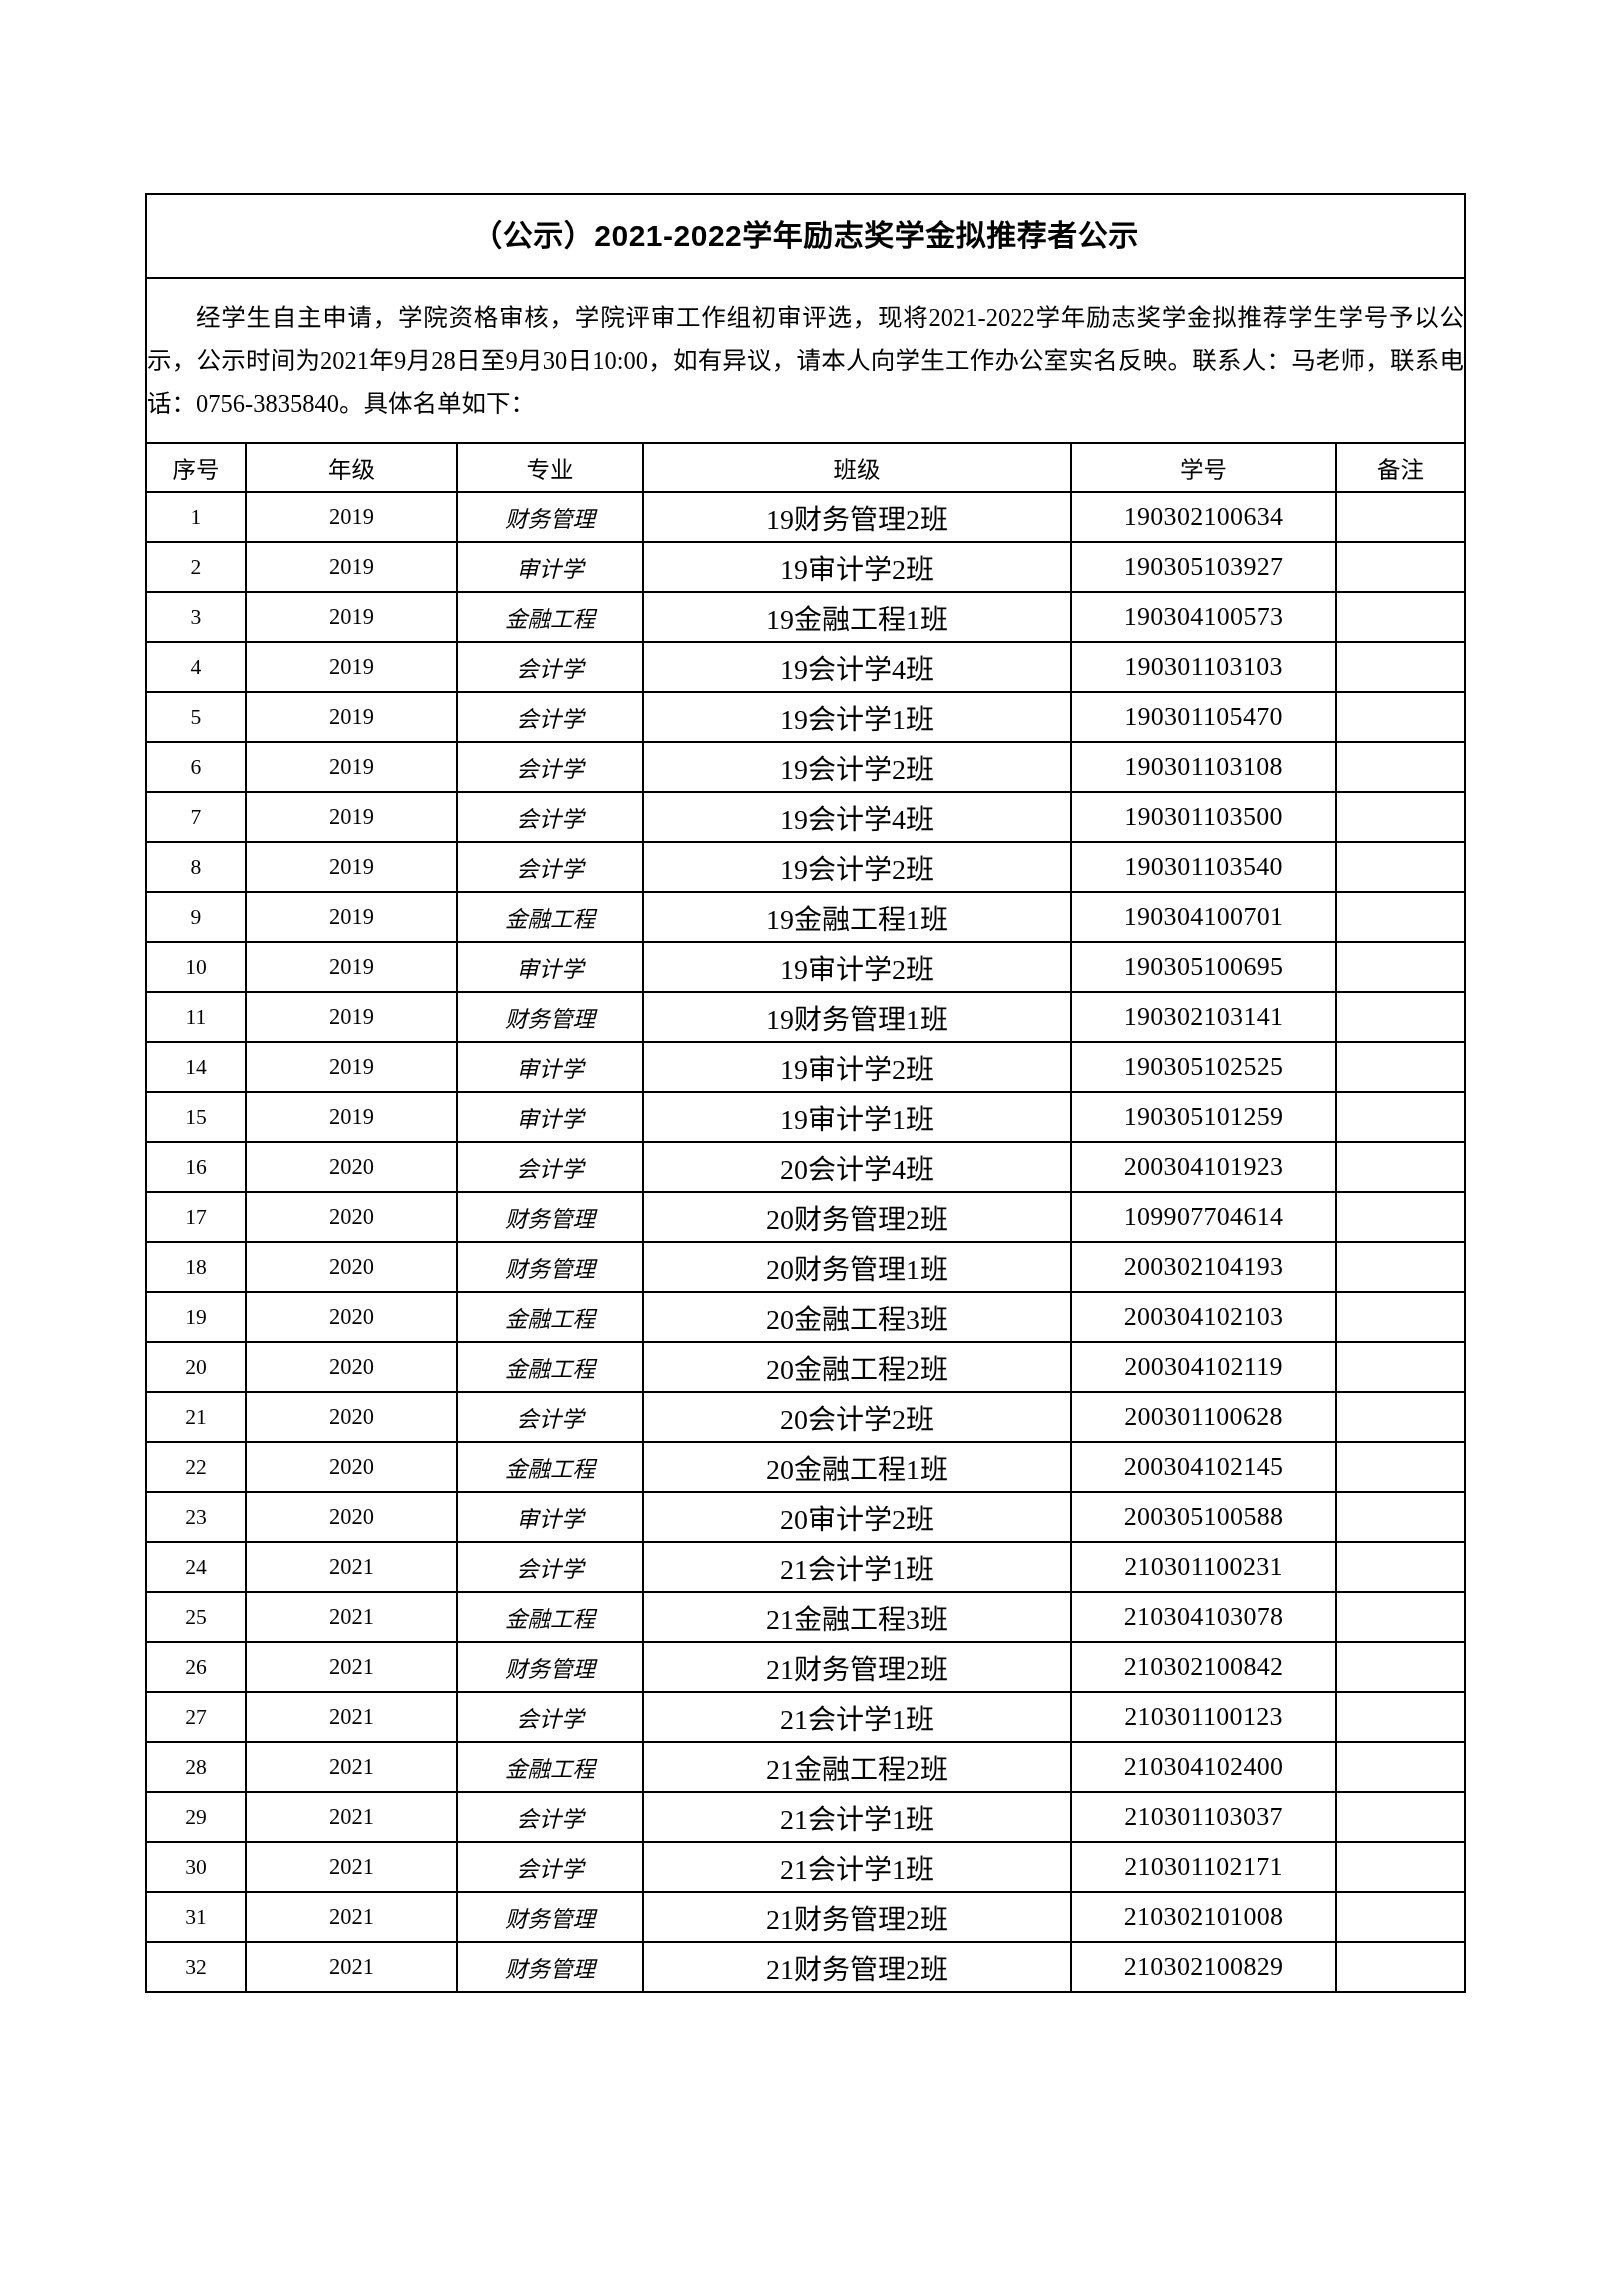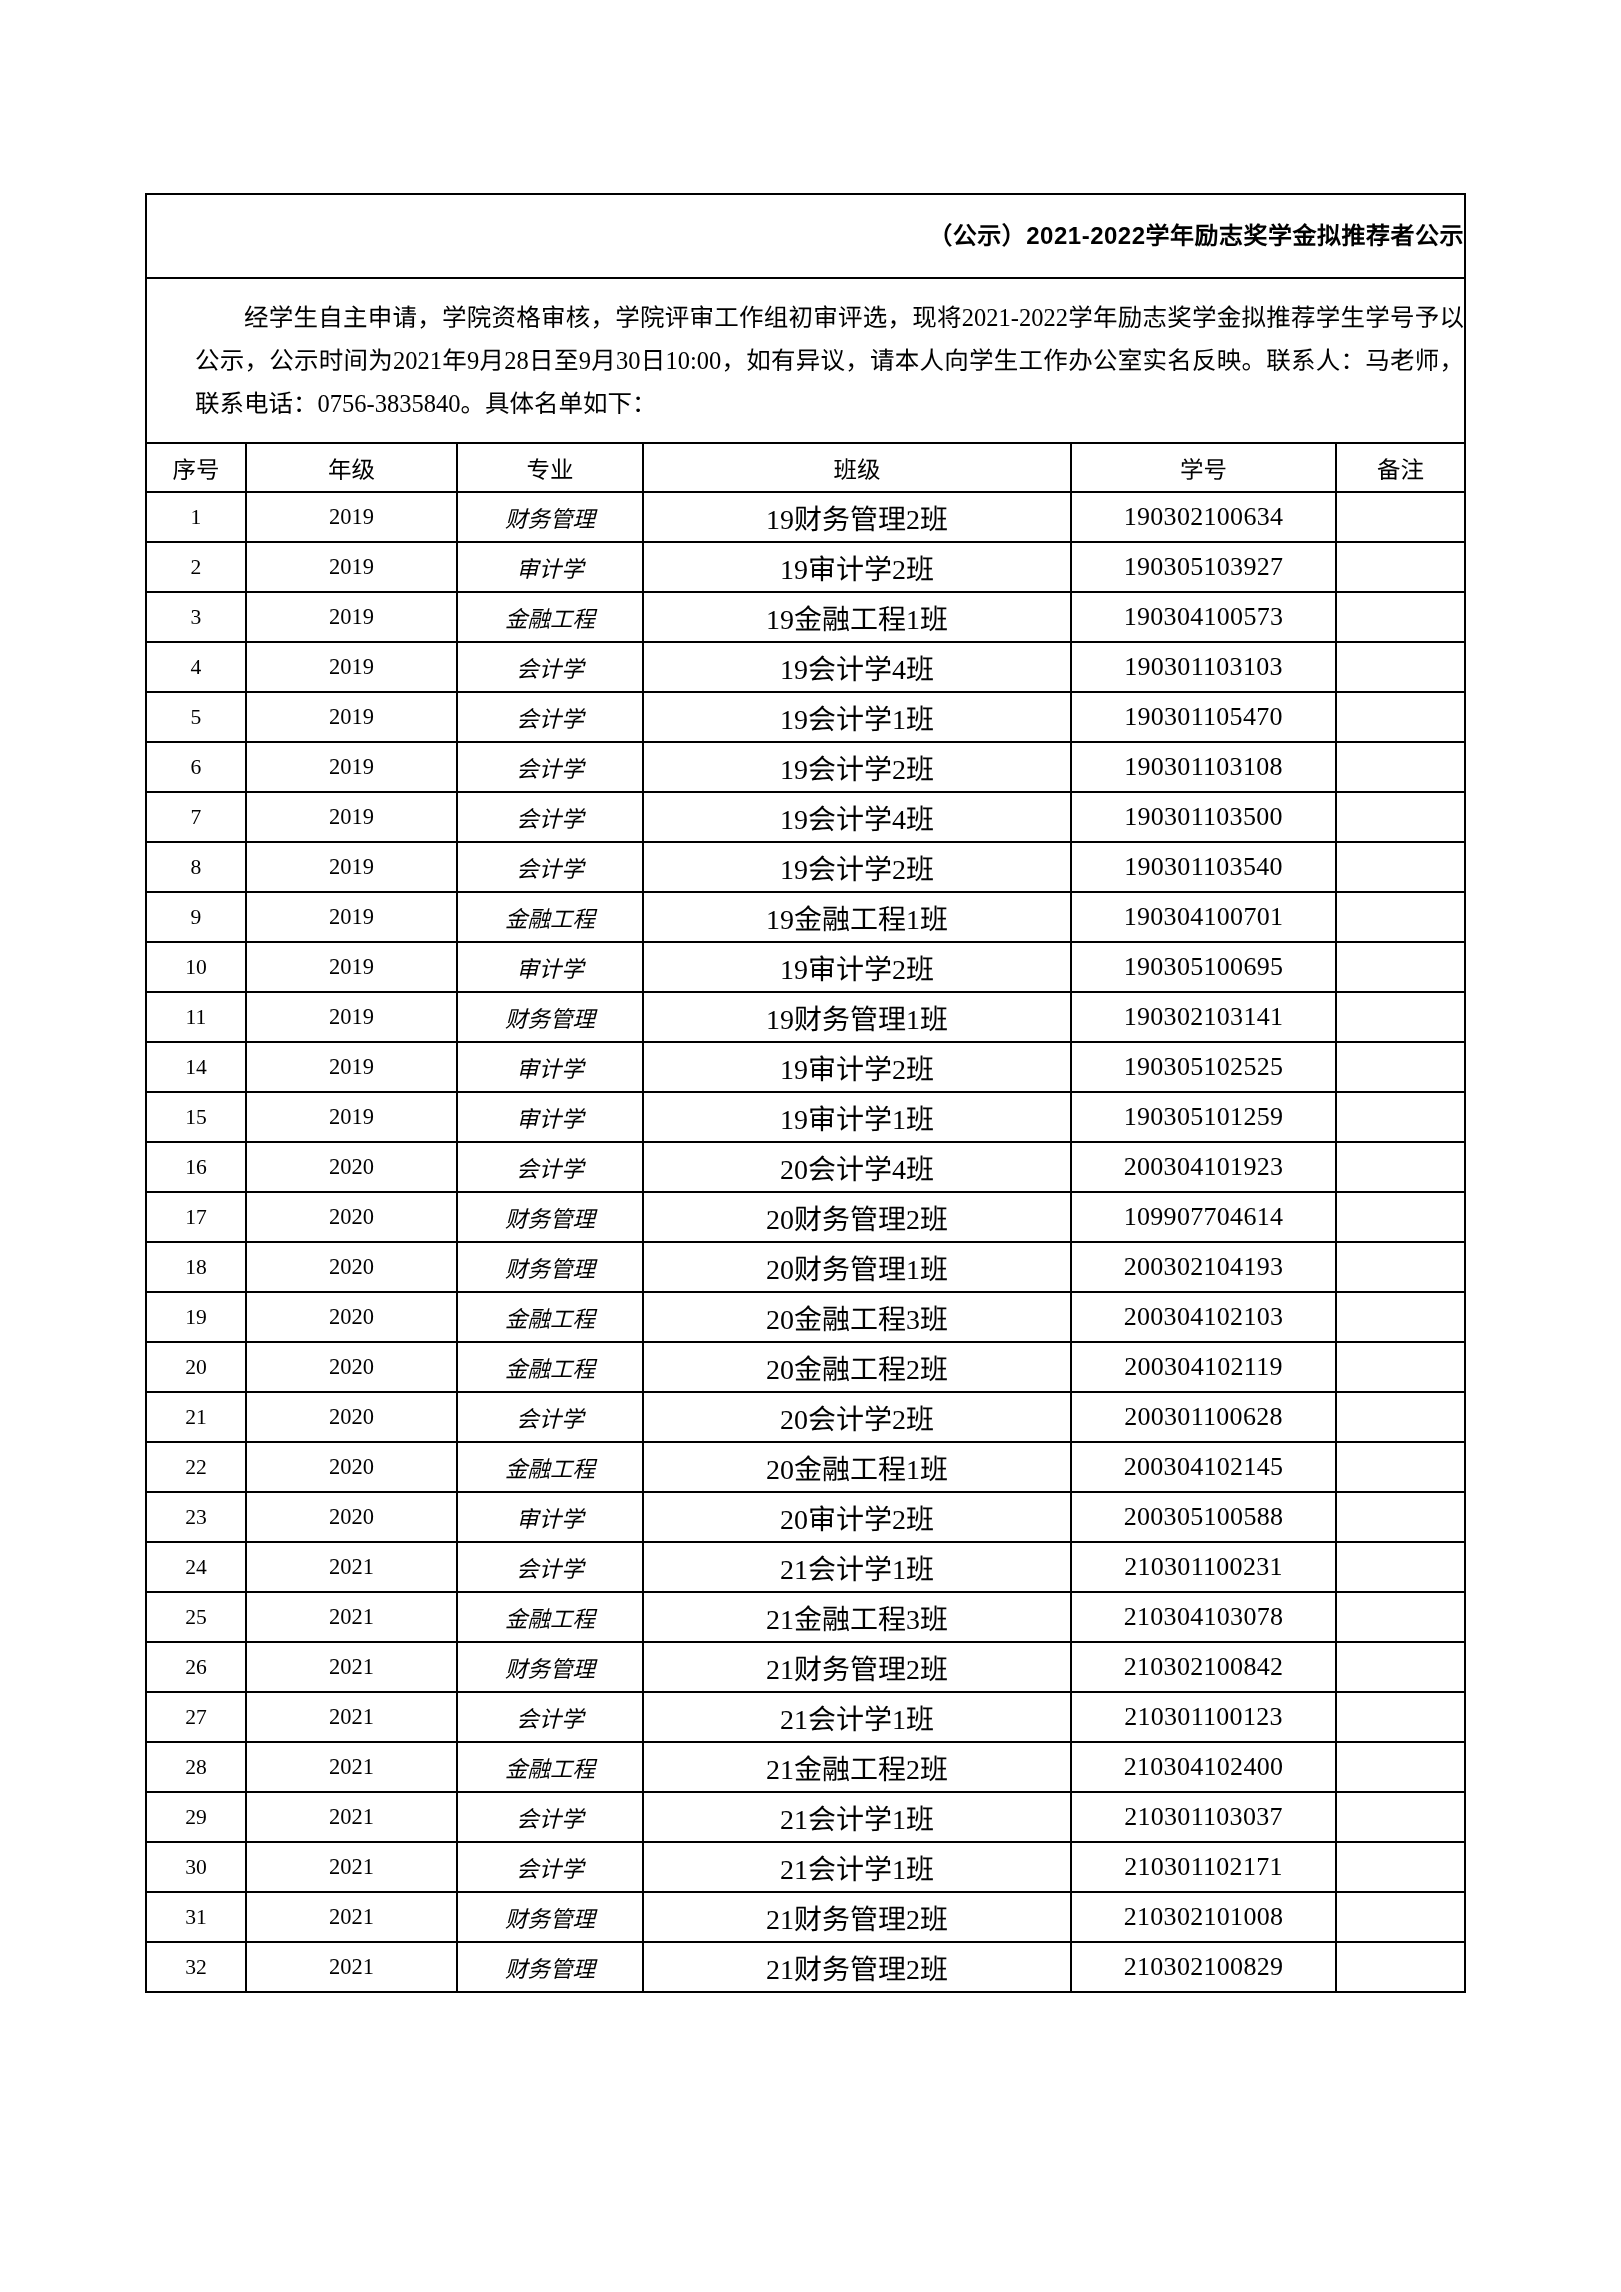--- a/index.html
+++ b/index.html
@@ -42,42 +42,41 @@
     font-weight: normal;
   }
 
   
   .title-cell {
     height: 82px;
     padding: 0 9.8px;
   }
   .title-text {
     font-family: "Liberation Sans", "DejaVu Sans", sans-serif;
-    font-size: 24px;
+    font-size: 30px;
     font-weight: bold;
     letter-spacing: 0.5px;
     line-height: 1.2;
-    text-align: right;
+    text-align: center;
   }
 
   
   .intro-cell {
     height: 163px;
     padding: 11.8px 17.6px 9.8px 17.6px;
     vertical-align: top;
   }
   .intro-text {
     font-size: 24.5px;
     line-height: 43px;
     text-align: justify;
     text-align-last: left;
     text-indent: 49px;
     letter-spacing: 0px;
     word-break: break-all;
-    padding-left: 48px;
   }
 
   
   .hdr-cell {
     height: 47px;
     font-size: 23.5px;
   }
 
   
   .data-cell {

